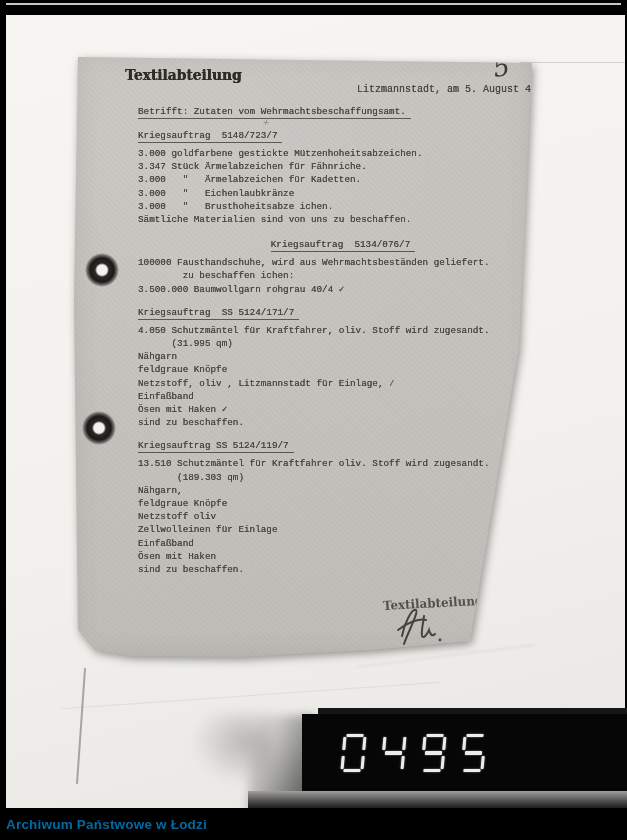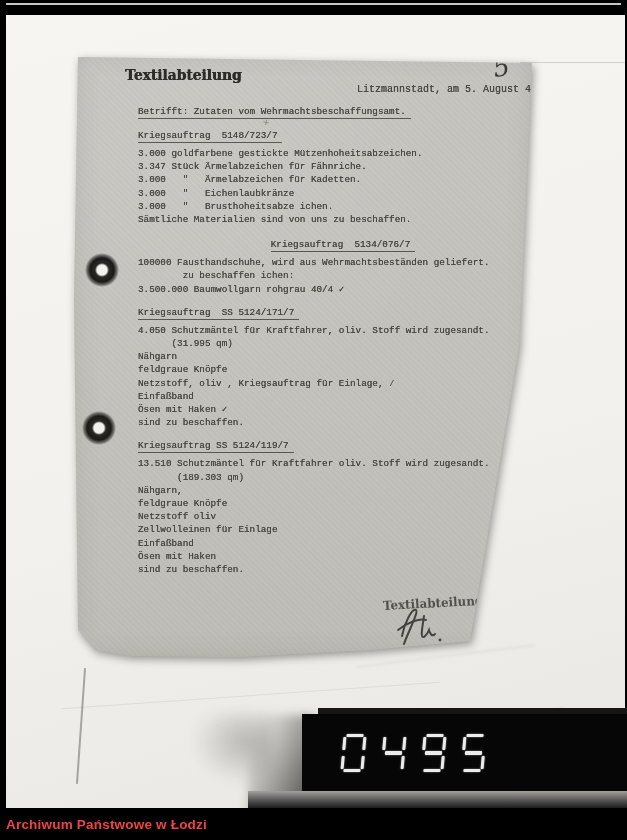--- a/index.html
+++ b/index.html
@@ -66,21 +66,21 @@
   .sg.on{background:#ececec;box-shadow:0 0 2px rgba(255,255,255,.55);}
   .sg.a{left:3px;top:0;width:17px;height:3.4px;}
   .sg.g{left:3px;top:17.3px;width:17px;height:3.4px;}
   .sg.d{left:3px;bottom:0;width:17px;height:3.4px;}
   .sg.f{left:0;top:3px;width:3.4px;height:13px;}
   .sg.b{right:0;top:3px;width:3.4px;height:13px;}
   .sg.e{left:0;bottom:3px;width:3.4px;height:13px;}
   .sg.c{right:0;bottom:3px;width:3.4px;height:13px;}
   .footer{position:absolute;left:0;top:808px;width:627px;height:32px;background:#000;
           display:flex;align-items:center;padding-left:6px;box-sizing:border-box;}
-  .footer-label{color:#ef4444;font-weight:bold;font-size:13.5px;letter-spacing:.2px;
+  .footer-label{color:#0369a1;font-weight:bold;font-size:13.5px;letter-spacing:.2px;
                 font-family:"Liberation Sans",sans-serif;}
 </style>
 </head>
 <body>
 
 <div class="stage">
   <div class="topline"></div>
 
   <div class="photo">
     <div class="crease c1"></div>
@@ -115,21 +115,21 @@
                 <div class="tline">100000 Fausthandschuhe, wird aus Wehrmachtsbeständen geliefert.</div>
                 <div class="tline">        zu beschaffen ichen:</div>
                 <div class="tline">3.500.000 Baumwollgarn rohgrau 40/4 ✓</div>
               </div>
               <div class="section sec3">
                 <div class="heading-row"><span class="heading">Kriegsauftrag  SS 5124/171/7</span></div>
                 <div class="tline">4.050 Schutzmäntel für Kraftfahrer, oliv. Stoff wird zugesandt.</div>
                 <div class="tline">      (31.995 qm)</div>
                 <div class="tline">Nähgarn</div>
                 <div class="tline">feldgraue Knöpfe</div>
-                <div class="tline">Netzstoff, oliv , Kriegsauftrag für Einlage, ∕</div>
+                <div class="tline">Netzstoff, oliv , Litzmannstadt für Einlage, ∕</div>
                 <div class="tline">Einfaßband</div>
                 <div class="tline">Ösen mit Haken ✓</div>
                 <div class="tline">sind zu beschaffen.</div>
               </div>
               <div class="section sec4">
                 <div class="heading-row"><span class="heading">Kriegsauftrag SS 5124/119/7</span></div>
                 <div class="tline">13.510 Schutzmäntel für Kraftfahrer oliv. Stoff wird zugesandt.</div>
                 <div class="tline">       (189.303 qm)</div>
                 <div class="tline">Nähgarn,</div>
                 <div class="tline">feldgraue Knöpfe</div>

